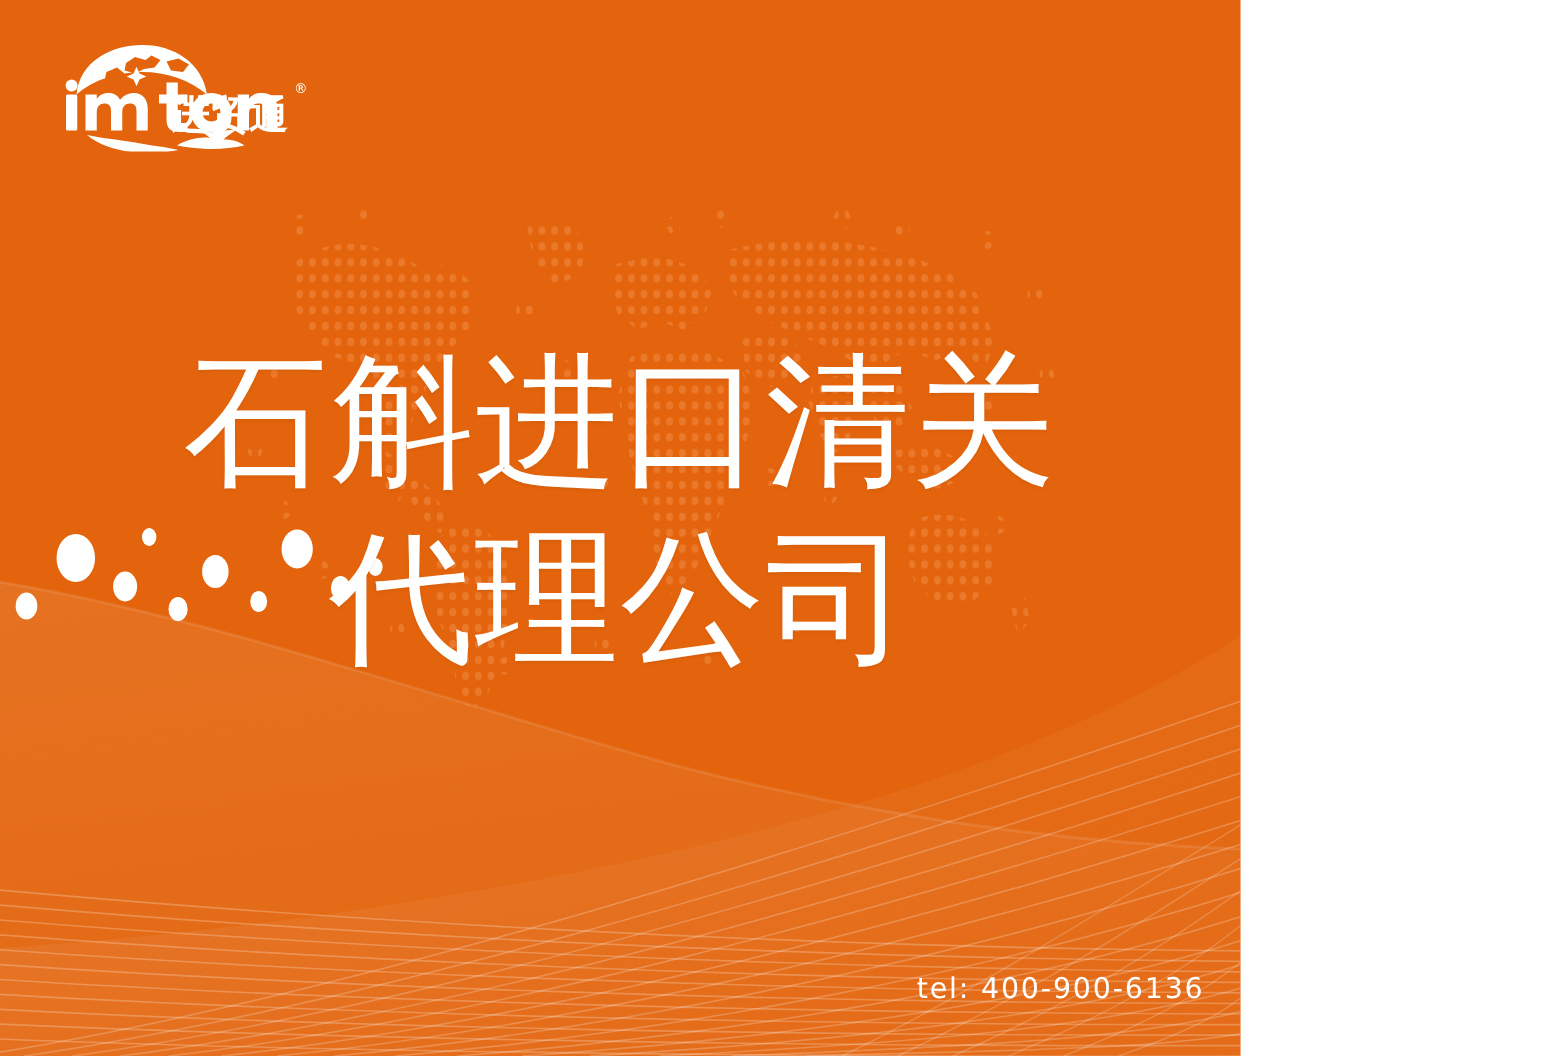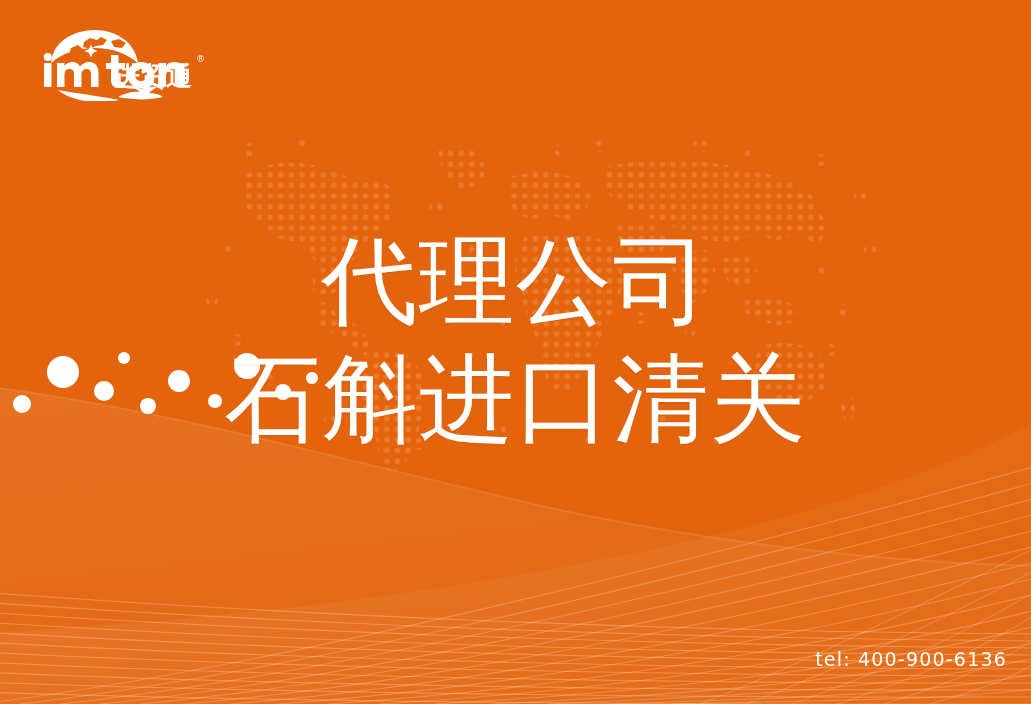--- a/index.html
+++ b/index.html
@@ -7,21 +7,21 @@
     margin: 0;
     padding: 0;
     background: #ffffff;
   }
   body {
     font-family: "Liberation Sans", sans-serif;
   }
 
   #banner {
     position: relative;
-    width: 1031px;
+    width: 827px;
     height: 704px;
     overflow: hidden;
     background: #e3640c;
   }
 
   
   .layer {
     position: absolute;
     inset: 0;
     width: 100%;
@@ -297,19 +297,19 @@
     <g fill="#ffffff">
       <path d="M44 126 C 70 148 122 156 166 146 C 150 142 128 140 108 136
                C 84 132 62 130 44 126 Z"></path>
       <path d="M164 140 c14 -8 30 -12 44 -10 c-6 -6 -14 -10 -22 -10
                c10 -2 22 0 30 6 c8 -6 18 -8 26 -6 c-6 4 -12 8 -16 12
                c10 0 20 2 28 8 c-18 4 -40 6 -58 4 c-12 -1 -23 -2 -32 -4 z"></path>
     </g>
   </svg>
 
   <div id="headline">
+    <span class="hl-line">石斛进口清关</span>
     <span class="hl-line">代理公司</span>
-    <span class="hl-line">石斛进口清关</span>
   </div>
 
   <div id="tel">tel: 400-900-6136</div>
 
 </div>
 
 </body></html>

